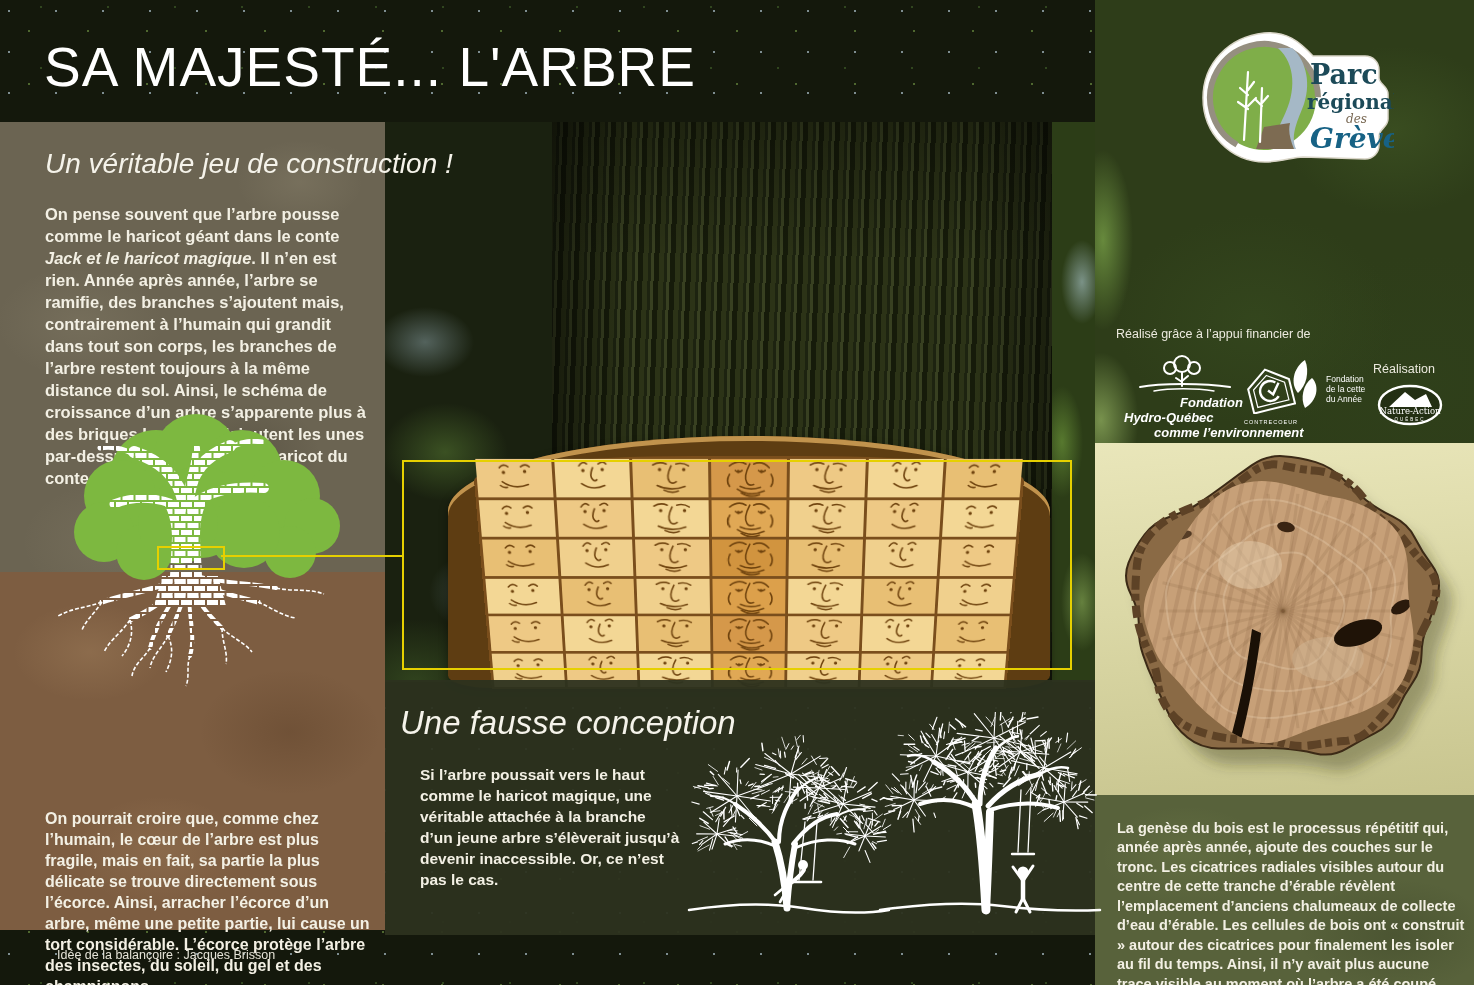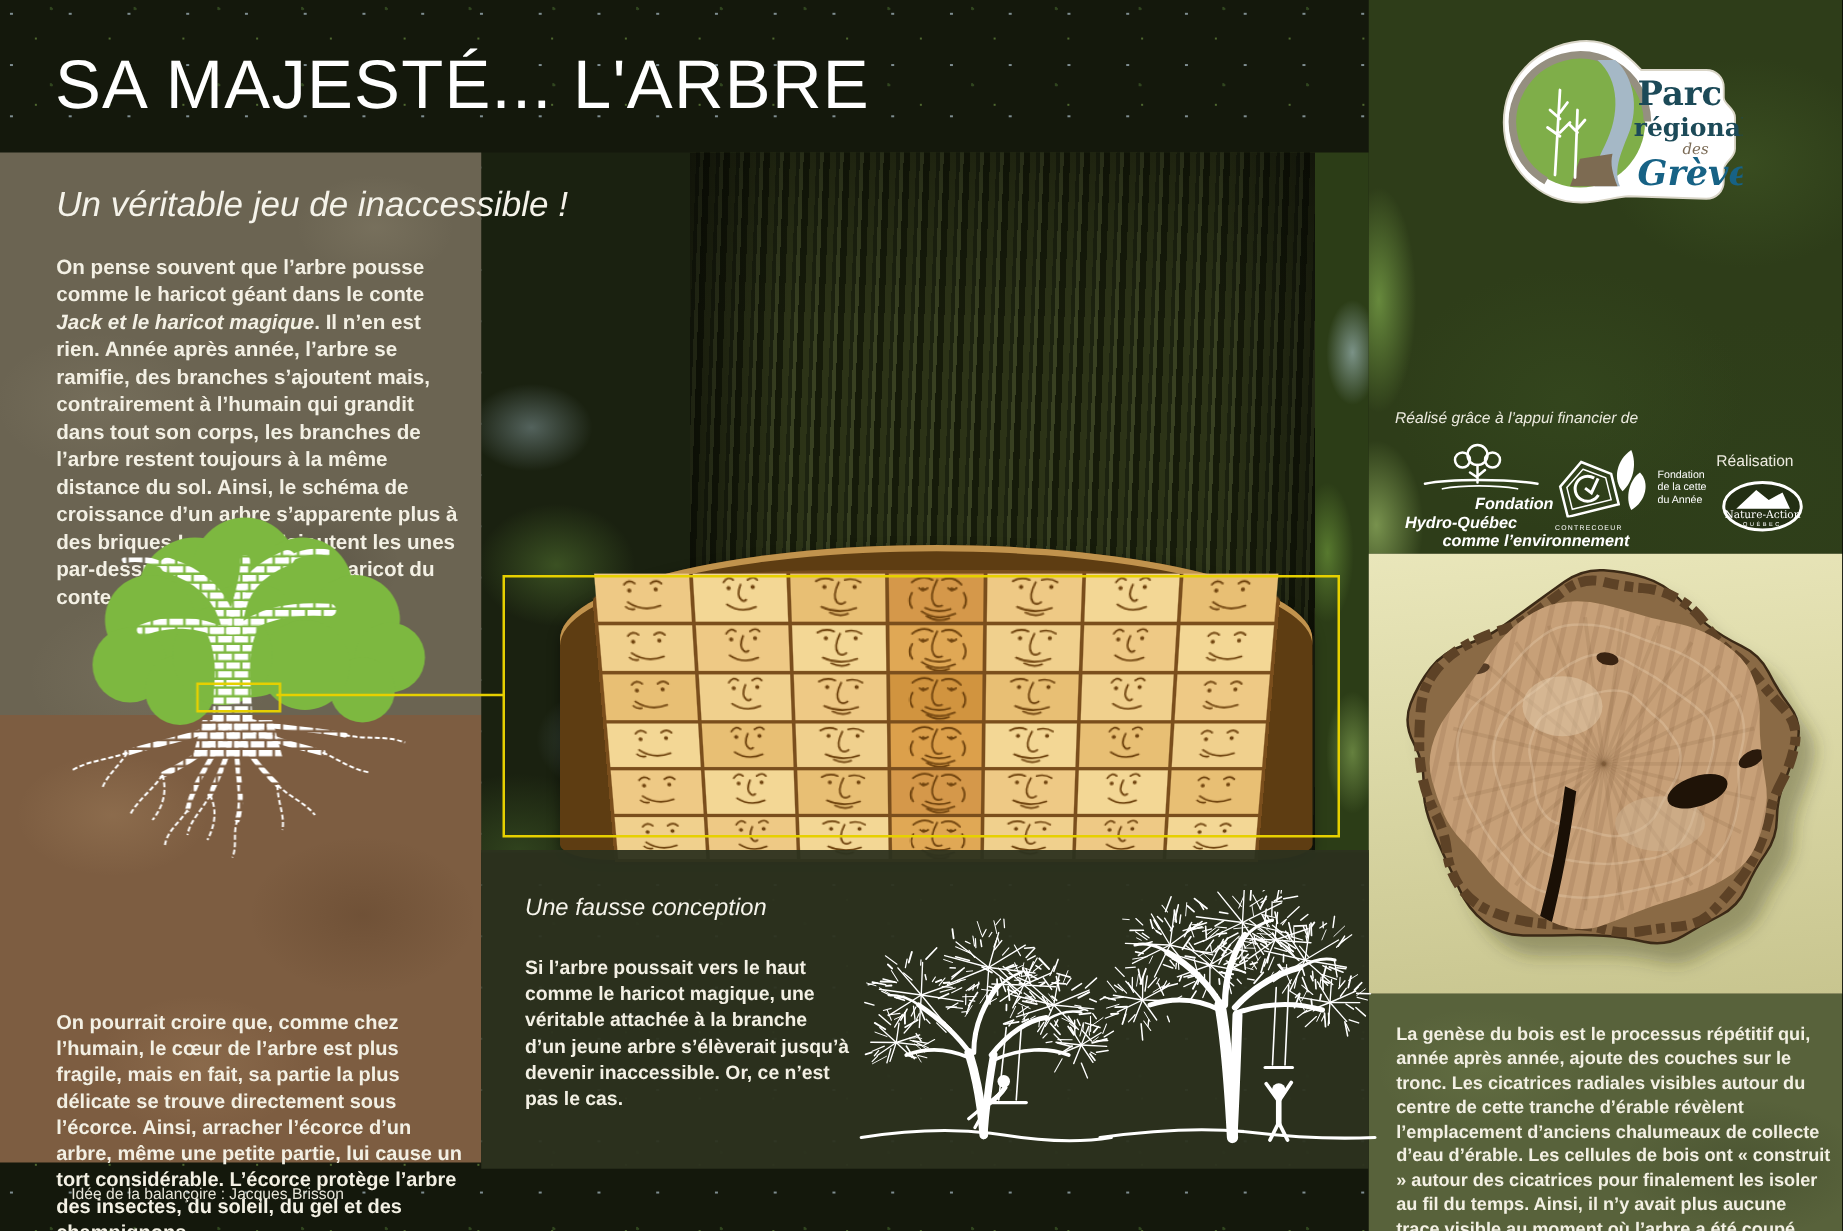--- a/index.html
+++ b/index.html
@@ -66,21 +66,21 @@
 
   
   .title{left:44px;top:40px;z-index:6;margin:0;color:#fff;font-weight:300;
          font-size:55px;letter-spacing:1px;line-height:1;}
   .h-script{font-style:italic;font-weight:300;color:#f5f3ea;margin:0;}
   .body-txt{color:#f3f0e4;font-weight:bold;}
   .left-heading{left:45px;top:148px;z-index:6;font-size:28px;}
   .left-para1{left:45px;top:186px;width:324px;z-index:6;font-size:16.5px;line-height:22px;}
   .left-para2{left:45px;top:716px;width:330px;z-index:6;font-size:16px;line-height:21px;}
   .left-para3{left:45px;top:792px;width:330px;z-index:6;font-size:16px;line-height:21px;}
-  .mid-heading{left:420px;top:704px;z-index:6;font-size:19px;margin-top:12px;}
+  .mid-heading{left:400px;top:704px;z-index:6;font-size:33px;}
   .mid-para{left:420px;top:748px;width:262px;z-index:6;font-size:15.5px;line-height:21px;}
   .right-para{left:1117px;top:804px;width:348px;z-index:6;font-size:14.5px;line-height:19.5px;}
   .credit{left:57px;top:948px;z-index:6;color:#e6e4d8;font-size:12.5px;}
 
   
   .y-small{left:157px;top:546px;width:64px;height:20px;border:2px solid #e6d000;z-index:7;}
   .y-line{left:221px;top:555px;width:182px;height:2px;background:#e6d000;z-index:7;}
   .y-big{left:402px;top:460px;width:666px;height:206px;border:2px solid #e6d000;z-index:4;}
 
   
@@ -90,21 +90,21 @@
       box-shadow:inset 0 5px 0 #c1934d, 0 4px 10px rgba(0,0,0,.4);}
   .grid-holder{position:absolute;left:24px;right:24px;top:20px;height:252px;
       background:#7a4e1c;padding:3px;display:grid;
       grid-template-columns:repeat(7,1fr);grid-auto-rows:1fr;gap:3px;
       transform:perspective(750px) rotateX(-13deg);transform-origin:50% 0;
       border-radius:40% 40% 0 0 / 10% 10% 0 0;}
   .cell{display:flex;align-items:center;justify-content:center;overflow:hidden;}
   .cell svg{width:100%;height:100%;}
 
   
-  .sp-intro{left:1116px;top:327px;z-index:6;color:#eceadf;font-size:12.5px;font-style:italic;}
+  .sp-intro{left:1116px;top:327px;z-index:6;color:#eceadf;font-size:12.5px;}
   .hq{left:1110px;top:352px;z-index:6;color:#fff;font-size:13px;font-weight:bold;font-style:italic;line-height:15px;}
   .hq .l1{padding-left:70px;}
   .hq .l2{padding-left:14px;}
   .hq .l3{padding-left:44px;}
   .cc{left:1244px;top:366px;z-index:6;color:#fff;text-align:center;width:52px;}
   .cc .lbl{font-size:5.5px;letter-spacing:1px;margin-top:1px;}
   .ff{left:1288px;top:358px;z-index:6;color:#fff;display:flex;align-items:flex-end;}
   .ff .txt{font-size:8.5px;line-height:10px;margin-left:4px;padding-bottom:6px;}
   .real-label{left:1373px;top:362px;z-index:6;color:#eceadf;font-size:12.5px;}
   .na{left:1376px;top:383px;z-index:6;}
@@ -139,21 +139,21 @@
         <path d="M46 110 L50 42 M42 58 l8 7 M56 52 l-6 8 M40 72 l10 7 M58 68 l-8 8"></path>
         <path d="M62 112 L64 58 M58 70 l6 6 M70 66 l-6 7"></path>
       </g>
       <text x="112" y="54" font-size="27" font-weight="bold" fill="#1c4a58" font-family="DejaVu Serif, serif">Parc</text>
       <text x="109" y="79" font-size="20" font-weight="bold" fill="#1c4a58" font-family="DejaVu Serif, serif">régional</text>
       <text x="148" y="93" font-size="12" font-style="italic" fill="#7a6a55" font-family="DejaVu Serif, serif">des</text>
       <text x="112" y="118" font-size="28" font-style="italic" font-weight="bold" fill="#176285" font-family="DejaVu Serif, serif">Grèves</text>
     </svg>
   </div>
 
-  <h2 class="abs h-script left-heading">Un véritable jeu de inaccessible !</h2>
+  <h2 class="abs h-script left-heading">Un véritable jeu de construction !</h2>
   <p class="abs body-txt left-para1"><span>On pense souvent que l’arbre pousse comme le haricot géant dans le conte </span><i>Jack et le haricot magique</i><span>. Il n’en est rien. Année après année, l’arbre se ramifie, des branches s’ajoutent mais, contrairement à l’humain qui grandit dans tout son corps, les branches de l’arbre restent toujours à la même distance du sol. Ainsi, le schéma de croissance d’un arbre s’apparente plus à des briques Lego qui s’ajoutent les unes par-dessus les autres qu’au haricot du conte.</span></p>
 
   <svg class="abs" style="left:38px;top:404px;z-index:6" width="352" height="300" viewBox="0 0 352 300">
     <defs>
       <pattern id="bp" width="13" height="14" patternUnits="userSpaceOnUse">
         <rect x="0" y="0" width="11" height="5" fill="#ffffff"></rect>
         <rect x="-6.5" y="7" width="11" height="5" fill="#ffffff"></rect>
         <rect x="6.5" y="7" width="11" height="5" fill="#ffffff"></rect>
       </pattern>
     </defs>

